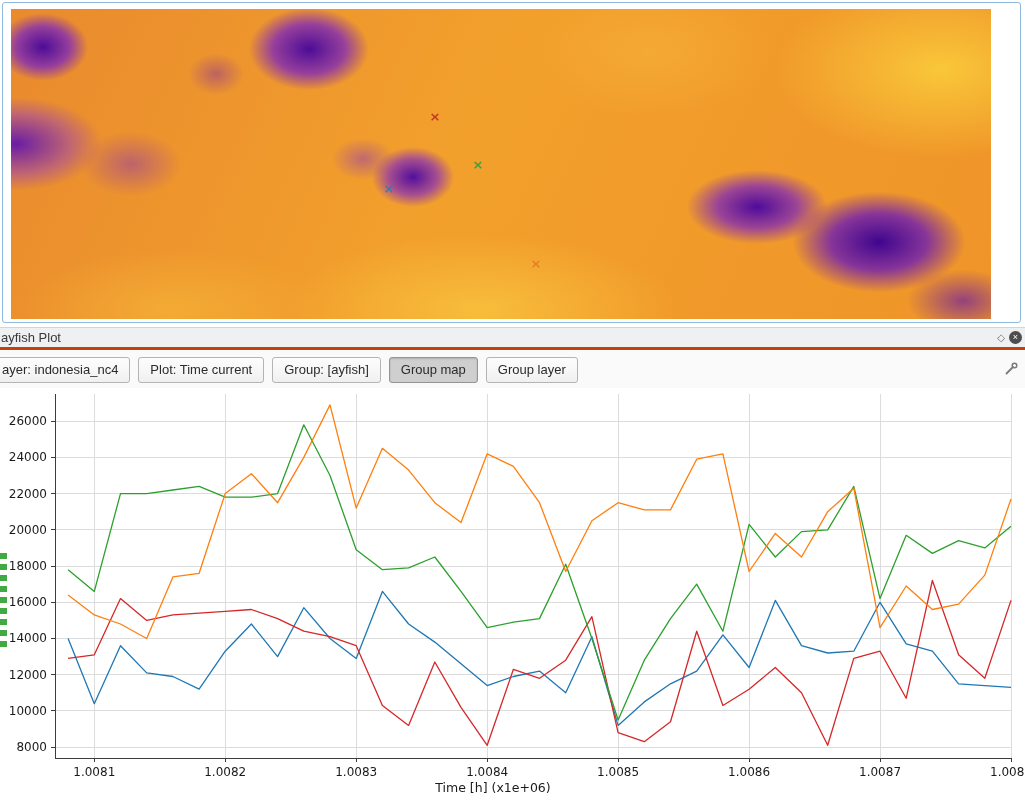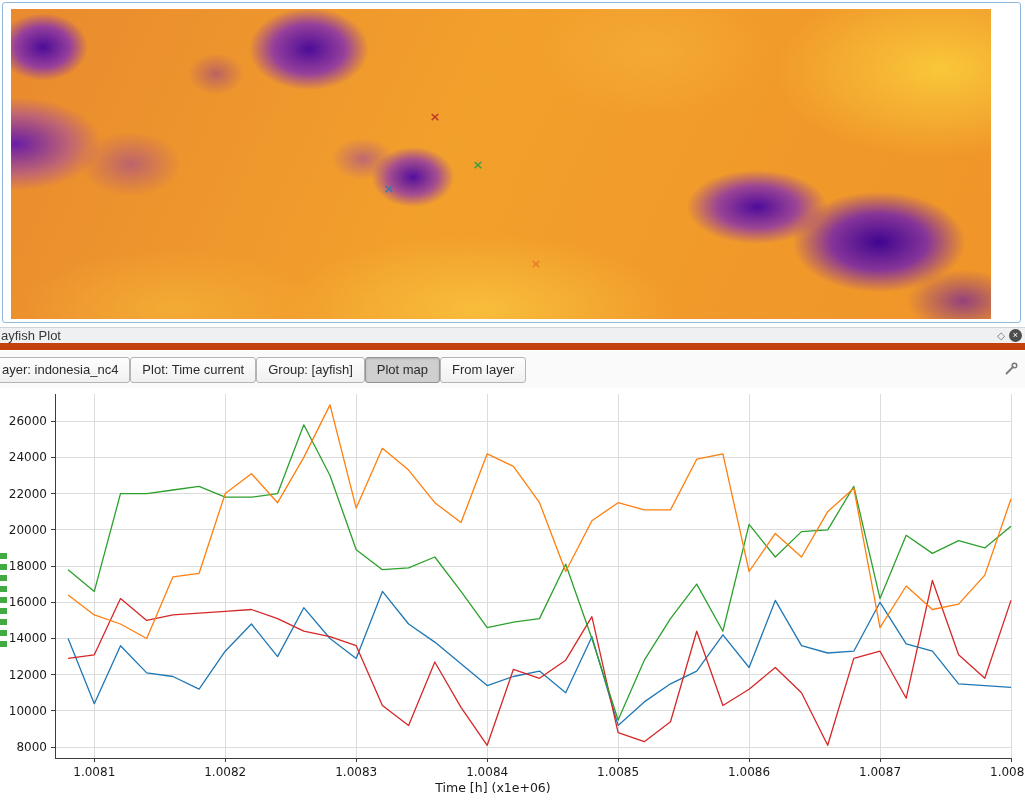--- a/index.html
+++ b/index.html
@@ -29,35 +29,35 @@
       radial-gradient(260px 100px at 470px 300px, rgba(250,200,64,.75) 0%, rgba(250,200,64,0) 75%),
       radial-gradient(200px 80px at 160px 300px, rgba(248,190,60,.5) 0%, rgba(248,190,60,0) 75%),
       radial-gradient(160px 90px at 640px 42px,  rgba(247,180,60,.55) 0%, rgba(247,180,60,0) 75%),
       linear-gradient(115deg, #e98a2e 0%, #f2a02c 45%, #ef9429 100%);
   }
   .map-marker { position:absolute; font:700 13px "DejaVu Sans", sans-serif; transform:translate(-50%,-55%); line-height:1; }
 
   
   .panel-header {
     position:absolute; left:0; top:327px; width:1025px; height:23px;
-    background:#eff0f1; border-top:1px solid #d3d4d5; border-bottom:7px solid #c2410c;
-    display:flex; 
+    background:#eff0f1; border-top:1px solid #d3d4d5; border-bottom:3px solid #c2410c;
+    display:flex; align-items:center;
   }
   .panel-title { font-size:13px; color:#383838; margin-left:1px; white-space:nowrap; }
   .panel-header-buttons { position:absolute; right:3px; top:0; height:100%; display:flex; align-items:center; gap:4px; }
   .float-btn { color:#6e6e6e; font-size:10px; cursor:default; }
   .close-btn {
     width:13px; height:13px; border-radius:50%; background:#4d4d4d; color:#ffffff;
     font-size:9px; line-height:13px; text-align:center; cursor:default;
   }
 
   
   .toolbar {
     position:absolute; left:0; top:351px; width:1025px; height:37px;
-    background:#fafafa; display:flex; align-items:center; 
+    background:#fafafa; display:flex; align-items:center; gap:8px;
   }
   .qbtn {
     font-family:"Liberation Sans", sans-serif; font-size:13px; color:#2b2b2b;
     background:linear-gradient(#fdfdfd,#f0f0f0);
     border:1px solid #b4b4b4; border-radius:3px;
     height:26px; padding:0 11px; white-space:nowrap;
   }
   .qbtn.clipped { margin-left:-10px; }
   .qbtn.active { background:#cfcfcf; border-color:#949494; box-shadow:inset 0 1px 2px rgba(0,0,0,.15); }
   .toolbar-settings { position:absolute; right:6px; top:10px; }
@@ -88,22 +88,22 @@
   <div class="panel-header-buttons">
     <span class="float-btn">◇</span>
     <span class="close-btn">×</span>
   </div>
 </div>
 
 <div class="toolbar">
   <button class="qbtn clipped">ayer: indonesia_nc4</button>
   <button class="qbtn">Plot: Time current</button>
   <button class="qbtn">Group: [ayfish]</button>
-  <button class="qbtn active">Plot map</button>
-  <button class="qbtn">From layer</button>
+  <button class="qbtn active">Group map</button>
+  <button class="qbtn">Group layer</button>
   <span class="toolbar-settings">
     <svg width="15" height="15" viewBox="0 0 15 15">
       <path d="M2.5 12.5 L9 6" stroke="#7a7a7a" stroke-width="1.8" fill="none" stroke-linecap="round"></path>
       <circle cx="10.5" cy="4.5" r="2.3" fill="none" stroke="#7a7a7a" stroke-width="1.5"></circle>
     </svg>
   </span>
 </div>
 
 <div class="chart-wrap">
   <svg width="1025" height="412">

